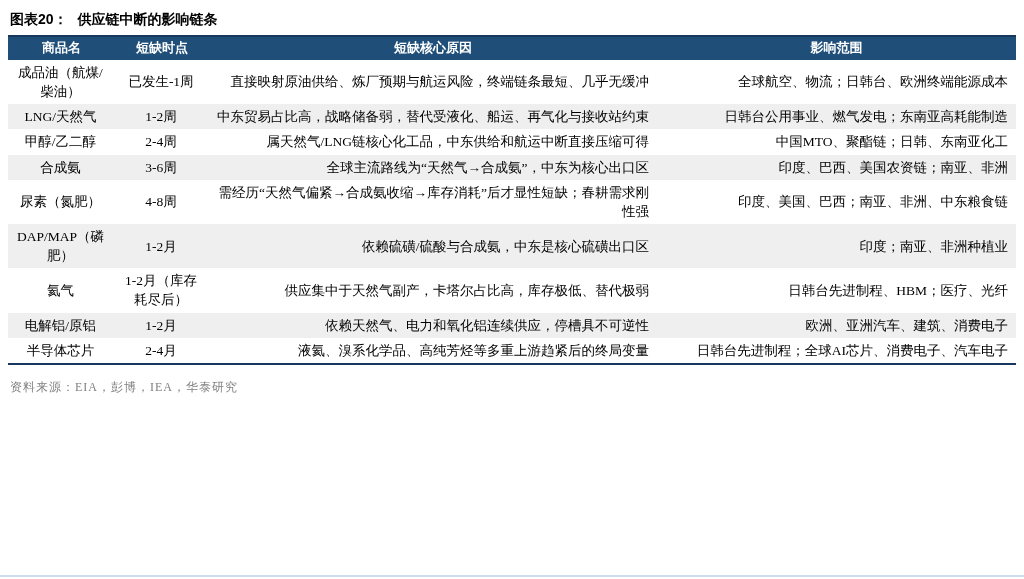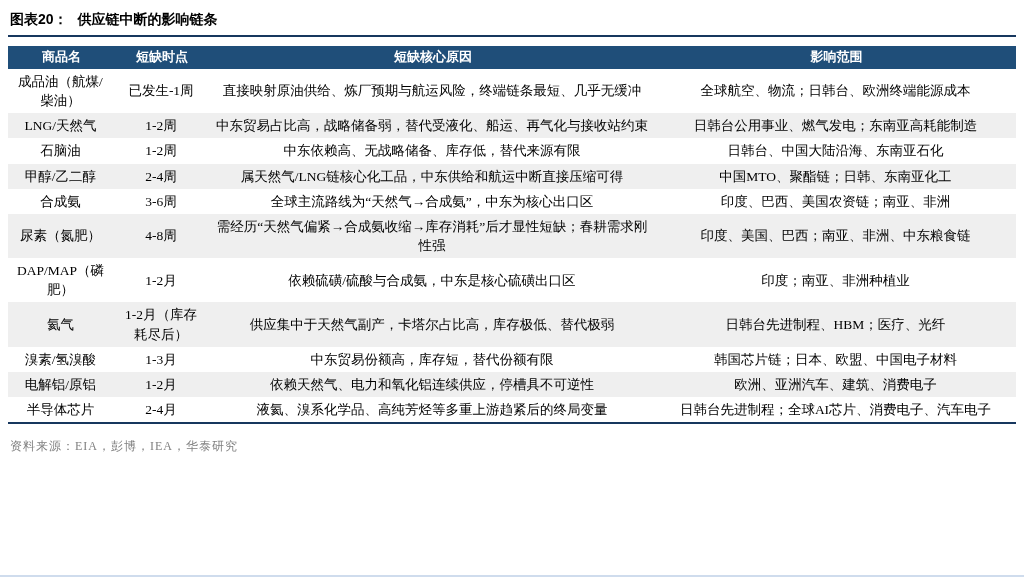--- a/index.html
+++ b/index.html
@@ -21,42 +21,41 @@
     padding:3px 0 6px 2px;
   }
   .title-row .fig-label { margin-right:10px; }
   .title-rule {
     width:1008px; height:0;
     border-top:2px solid #17375e;
   }
   table.sc-table {
     width:1008px;
     border-collapse:collapse;
-    margin-top:9px;
     table-layout:fixed;
   }
   table.sc-table th {
     background:#1f4e79;
     color:#ffffff;
     font-weight:bold;
     font-size:13px;
     text-align:center;
     padding:3px 4px;
     line-height:1.3;
   }
   table.sc-table td {
     font-size:13.5px;
     line-height:1.42;
     padding:3px 8px 3px 6px;
     vertical-align:middle;
     word-break:break-all;
   }
   table.sc-table tbody tr:nth-child(even) { background:#efefef; }
   td.product, td.timing { text-align:center; padding-left:2px; padding-right:2px; }
-  td.cause, td.impact { text-align:center; }
+  td.cause, td.impact { text-align:right; }
   .bottom-rule {
     width:1008px; height:0;
     border-top:2px solid #17375e;
   }
   .source {
     margin-top:14px;
     margin-left:2px;
     color:#808080;
     font-size:12px;
     letter-spacing:1px;
@@ -101,26 +100,20 @@
           <td class="cause">直接映射原油供给、炼厂预期与航运风险，终端链条最短、几乎无缓冲</td>
           <td class="impact">全球航空、物流；日韩台、欧洲终端能源成本</td>
         </tr>
         <tr>
           <td class="product">LNG/天然气</td>
           <td class="timing">1-2周</td>
           <td class="cause">中东贸易占比高，战略储备弱，替代受液化、船运、再气化与接收站约束</td>
           <td class="impact">日韩台公用事业、燃气发电；东南亚高耗能制造</td>
         </tr>
         <tr>
-          <td class="product">石脑油</td>
-          <td class="timing">1-2周</td>
-          <td class="cause">中东依赖高、无战略储备、库存低，替代来源有限</td>
-          <td class="impact">日韩台、中国大陆沿海、东南亚石化</td>
-        </tr>
-        <tr>
           <td class="product">甲醇/乙二醇</td>
           <td class="timing">2-4周</td>
           <td class="cause">属天然气/LNG链核心化工品，中东供给和航运中断直接压缩可得</td>
           <td class="impact">中国MTO、聚酯链；日韩、东南亚化工</td>
         </tr>
         <tr>
           <td class="product">合成氨</td>
           <td class="timing">3-6周</td>
           <td class="cause">全球主流路线为“天然气→合成氨”，中东为核心出口区</td>
           <td class="impact">印度、巴西、美国农资链；南亚、非洲</td>
@@ -137,26 +130,20 @@
           <td class="cause">依赖硫磺/硫酸与合成氨，中东是核心硫磺出口区</td>
           <td class="impact">印度；南亚、非洲种植业</td>
         </tr>
         <tr>
           <td class="product">氦气</td>
           <td class="timing">1-2月（库存耗尽后）</td>
           <td class="cause">供应集中于天然气副产，卡塔尔占比高，库存极低、替代极弱</td>
           <td class="impact">日韩台先进制程、HBM；医疗、光纤</td>
         </tr>
         <tr>
-          <td class="product">溴素/氢溴酸</td>
-          <td class="timing">1-3月</td>
-          <td class="cause">中东贸易份额高，库存短，替代份额有限</td>
-          <td class="impact">韩国芯片链；日本、欧盟、中国电子材料</td>
-        </tr>
-        <tr>
           <td class="product">电解铝/原铝</td>
           <td class="timing">1-2月</td>
           <td class="cause">依赖天然气、电力和氧化铝连续供应，停槽具不可逆性</td>
           <td class="impact">欧洲、亚洲汽车、建筑、消费电子</td>
         </tr>
         <tr>
           <td class="product">半导体芯片</td>
           <td class="timing">2-4月</td>
           <td class="cause">液氦、溴系化学品、高纯芳烃等多重上游趋紧后的终局变量</td>
           <td class="impact">日韩台先进制程；全球AI芯片、消费电子、汽车电子</td>

